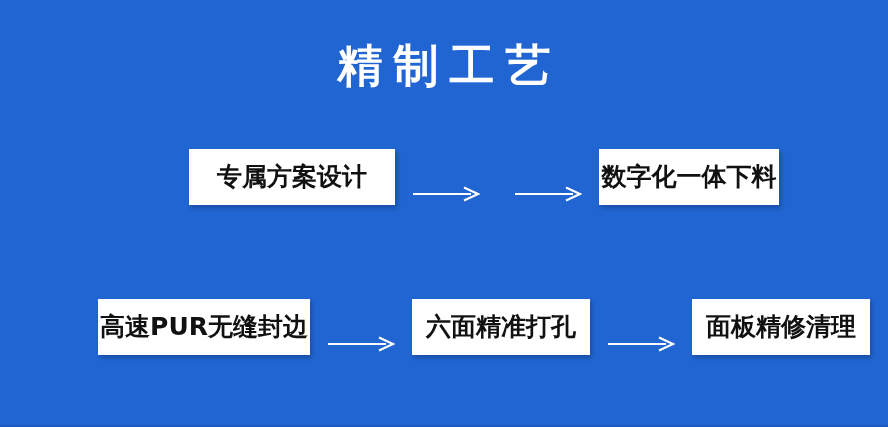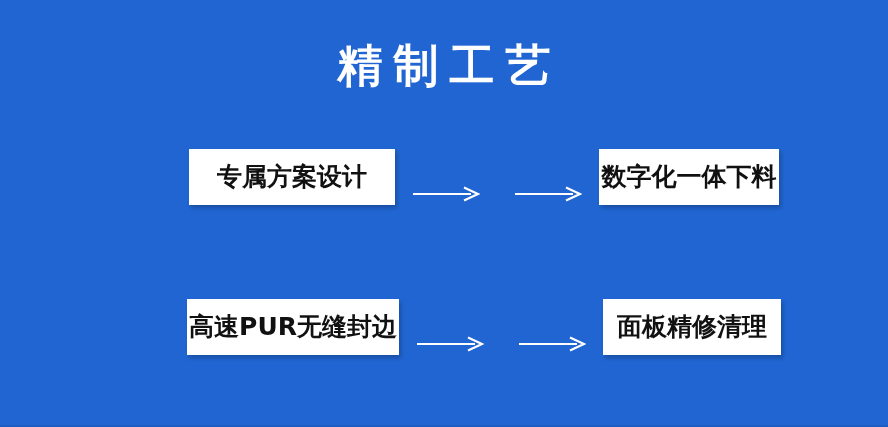--- a/index.html
+++ b/index.html
@@ -72,21 +72,21 @@
     font-family: "DejaVu Sans", "Liberation Sans", sans-serif;
   }
 
   
   #row-1 .step-box:nth-of-type(1) { width: 206px; }
   #row-1 .step-box:nth-of-type(2) { width: 180px; }
   #row-1 .step-box:nth-of-type(3) { width: 182px; }
 
   #row-2 .step-box:nth-of-type(1) { width: 212px; margin-top: 28px; }
   #row-2 .step-box:nth-of-type(2) { width: 178px; }
-  #row-2 .step-box:nth-of-type(3) { width: 192px; }
+  #row-2 .step-box:nth-of-type(3) { width: 178px; }
 
   
   .arrow {
     width: 68px;
     height: 22px;
     flex: 0 0 auto;
     display: block;
   }
   .arrow-gap-a { width: 17px; flex: 0 0 auto; }
   .arrow-gap-b { width: 17px; flex: 0 0 auto; }
@@ -141,20 +141,23 @@
       <span class="step-label">高速PUR无缝封边</span>
     </div>
 
     <span class="arrow-gap-a"></span>
     <svg class="arrow" viewBox="0 0 68 22">
       <line x1="1" y1="11" x2="59" y2="11" stroke="#ffffff" stroke-width="2.2"></line>
       <polyline points="52,4.5 66,11 52,17.5" fill="none" stroke="#ffffff" stroke-width="2.2" stroke-linejoin="miter" stroke-linecap="butt"></polyline>
     </svg>
     <span class="arrow-gap-b"></span>
 
+    <div class="step-box">
+      <span class="step-label">六面精准打孔</span>
+    </div>
 
     <span class="arrow-gap-a"></span>
     <svg class="arrow" viewBox="0 0 68 22">
       <line x1="1" y1="11" x2="59" y2="11" stroke="#ffffff" stroke-width="2.2"></line>
       <polyline points="52,4.5 66,11 52,17.5" fill="none" stroke="#ffffff" stroke-width="2.2" stroke-linejoin="miter" stroke-linecap="butt"></polyline>
     </svg>
     <span class="arrow-gap-b"></span>
 
     <div class="step-box">
       <span class="step-label">面板精修清理</span>

